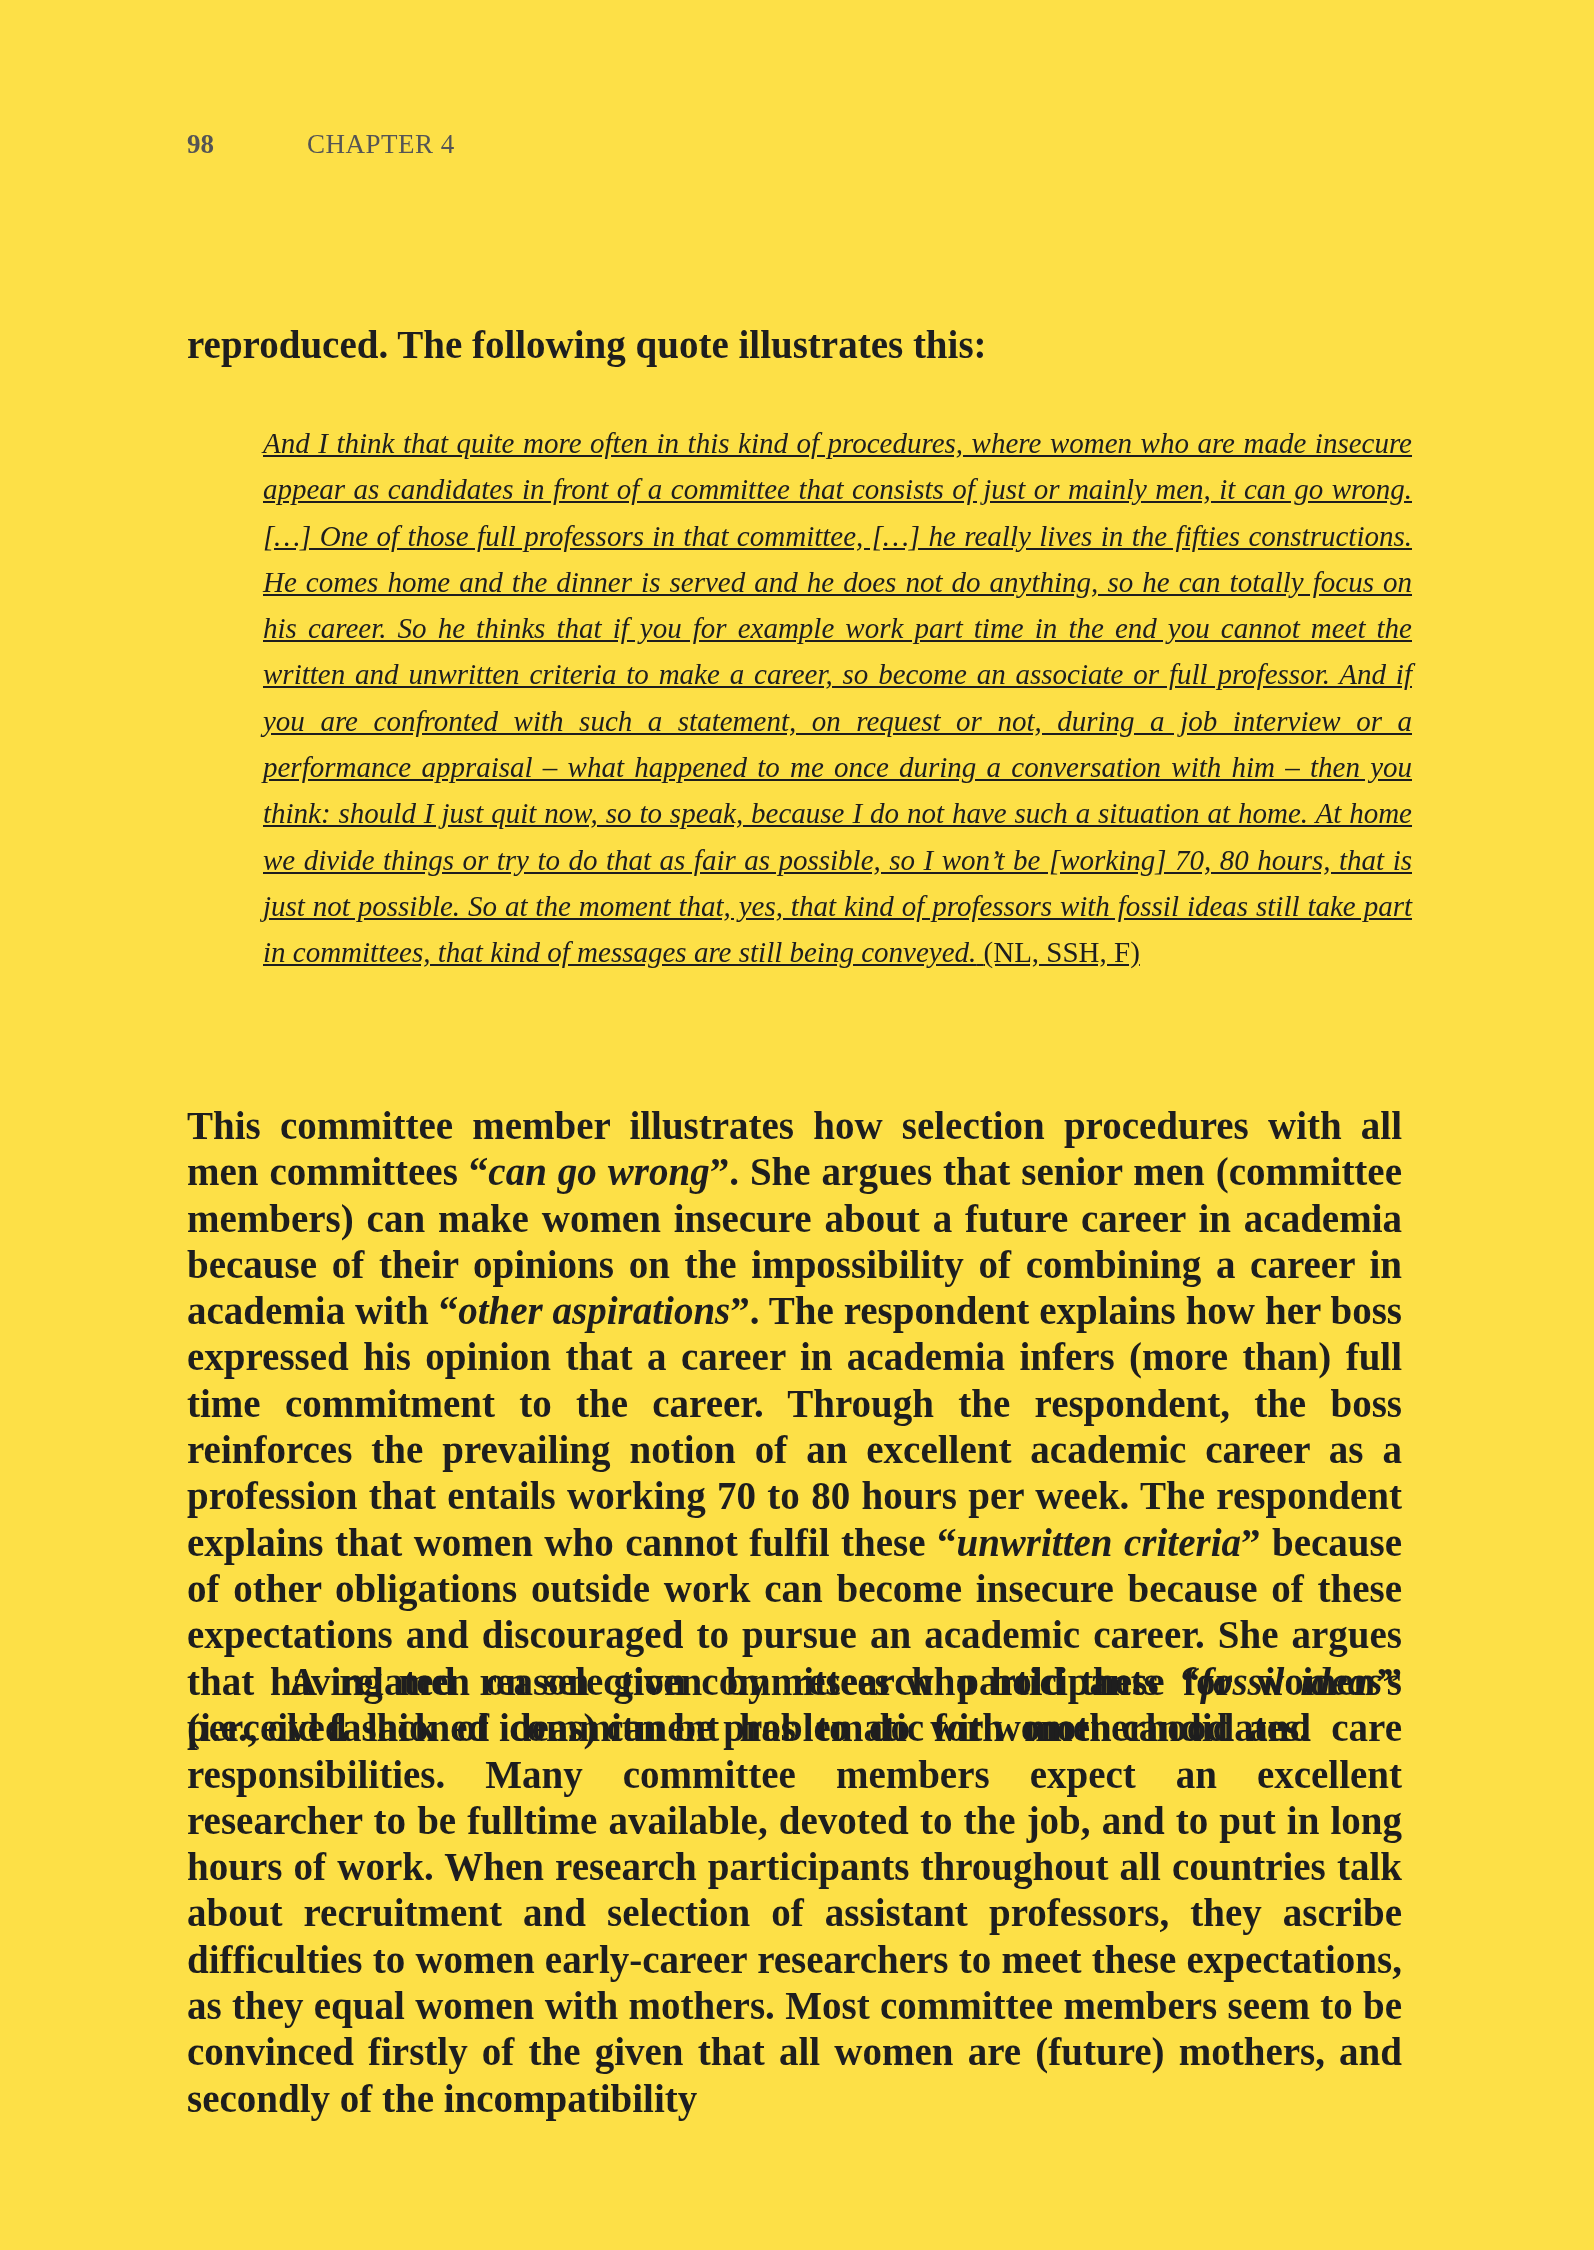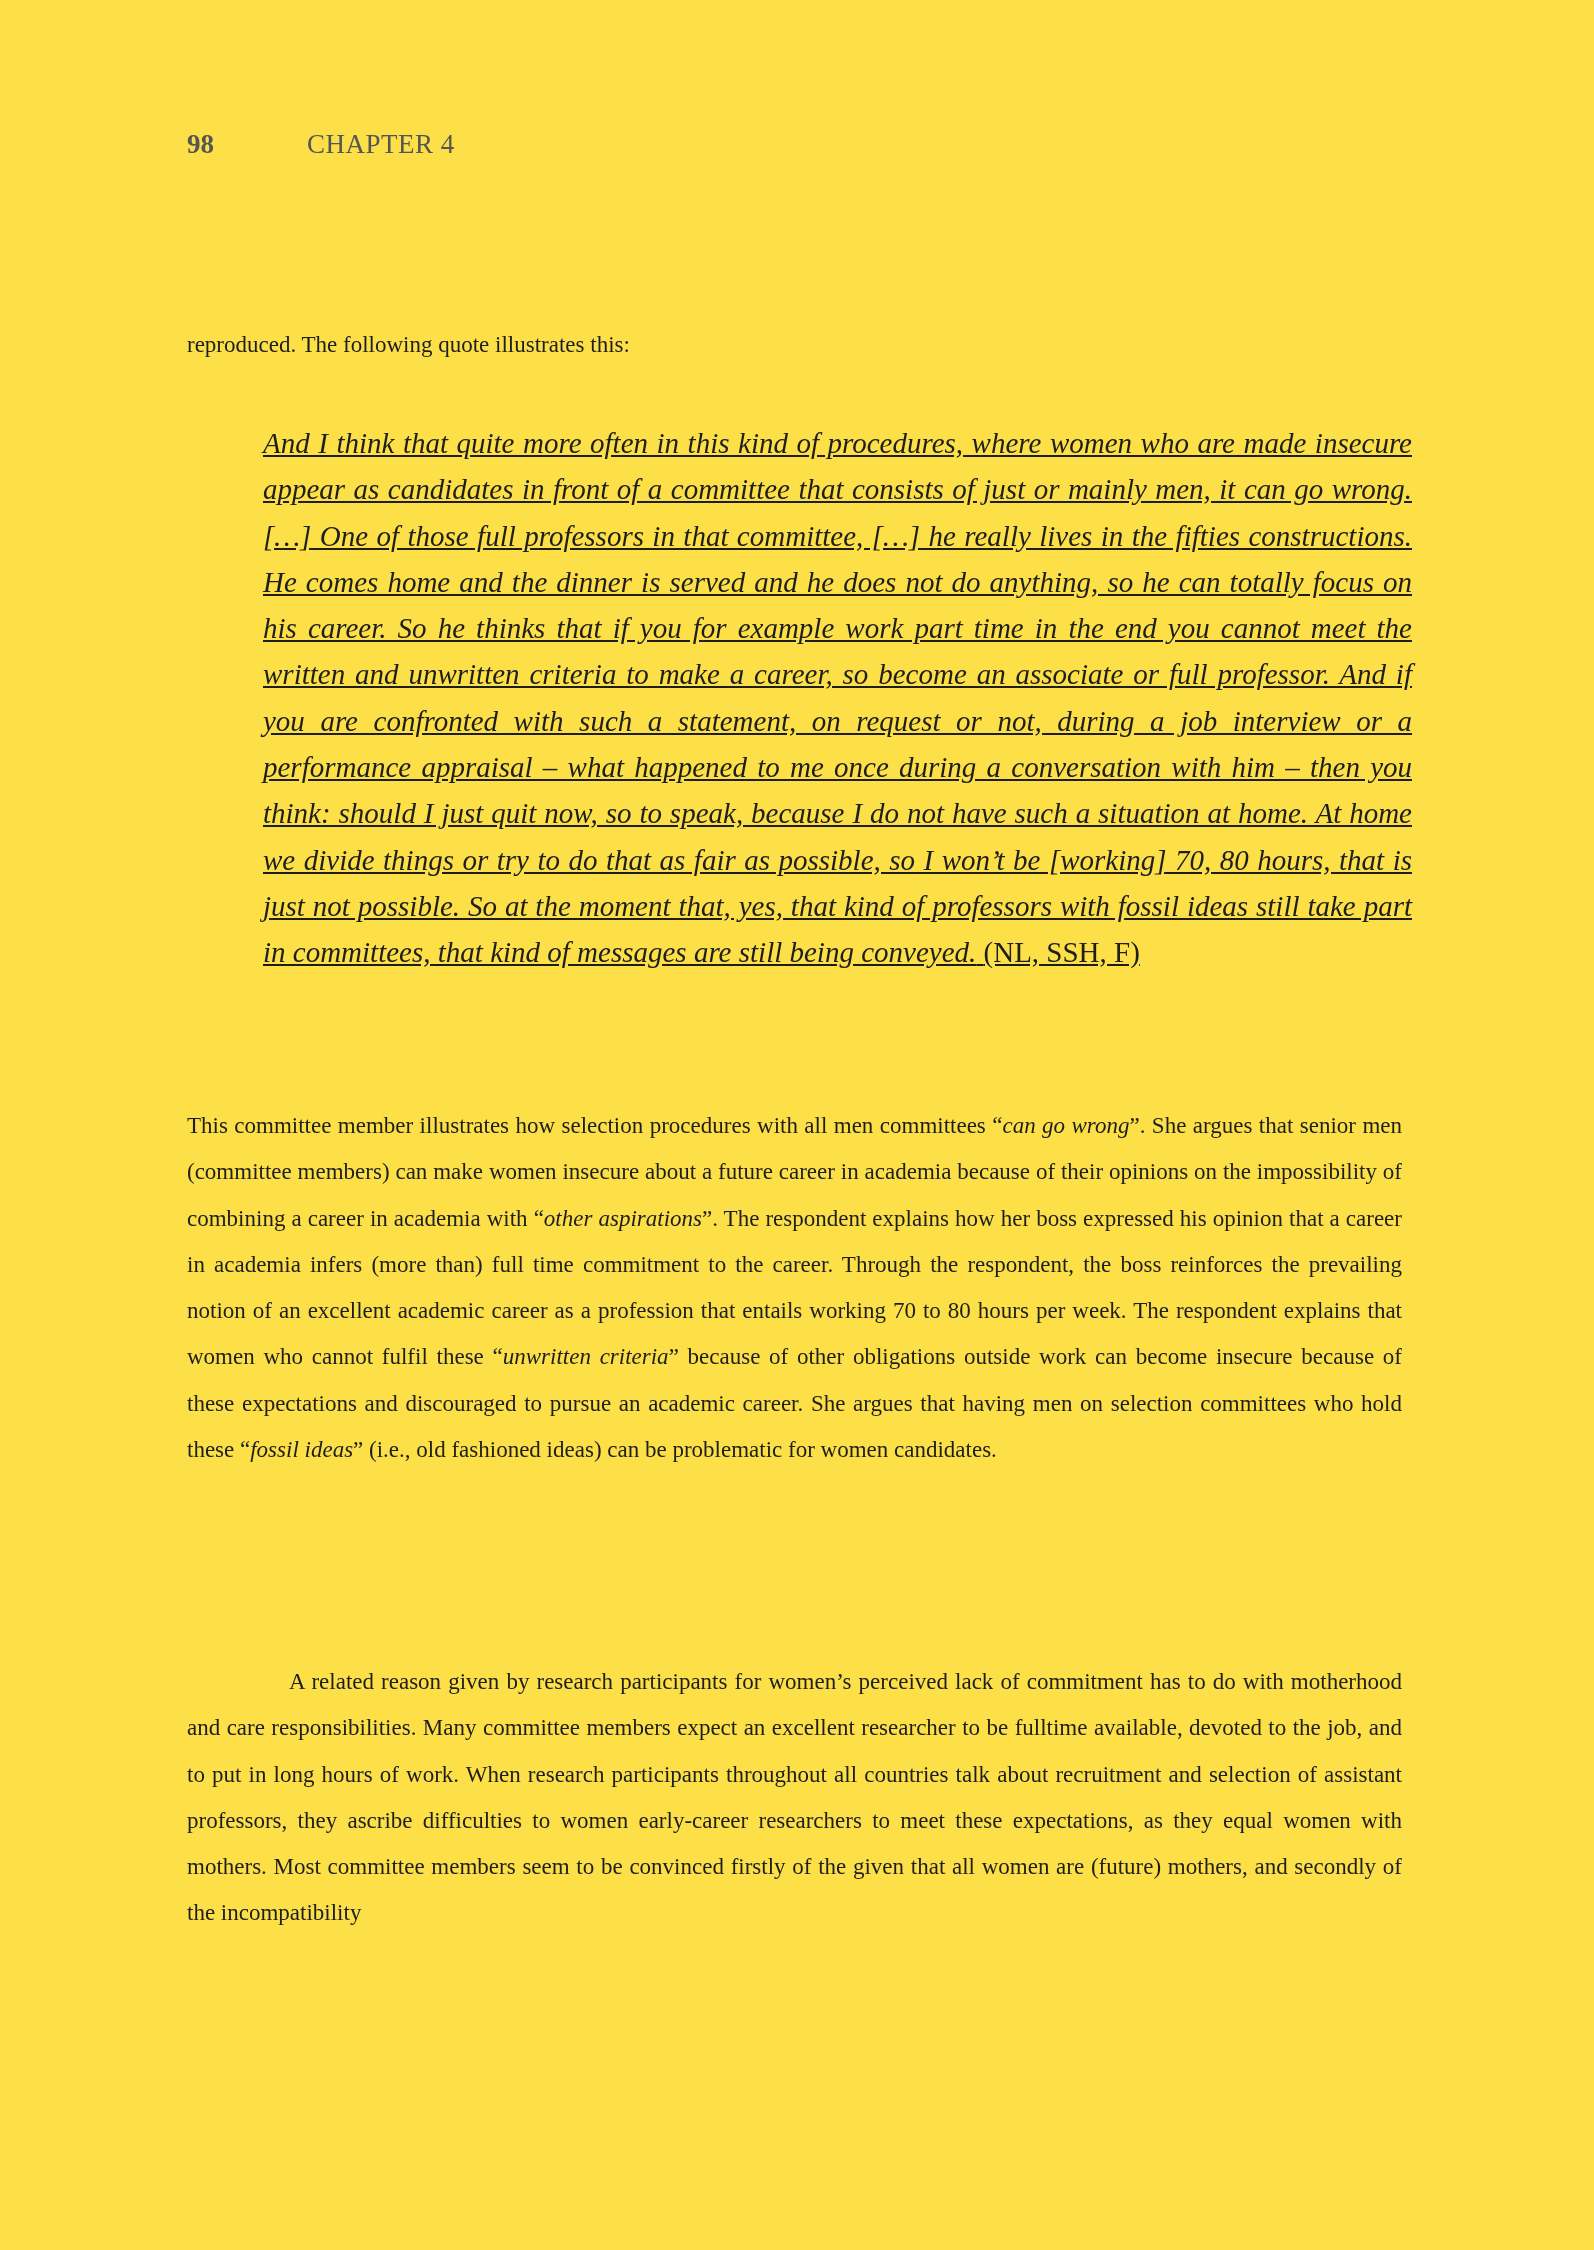--- a/index.html
+++ b/index.html
@@ -36,24 +36,25 @@
     display: inline-block;
     width: 120px;
   }
   .running-head .chapter-label {
     letter-spacing: 0.5px;
   }
   .text-block {
     position: absolute;
     left: 187px;
     width: 1215px;
-    font-size: 23px;
+    font-size: 39px;
     line-height: 46.3px;
     text-align: justify;
     text-align-last: left;
+    font-weight: bold;
   }
   .intro {
     top: 322px;
   }
   .blockquote {
     position: absolute;
     left: 253px;
     width: 1149px;
     top: 410px;
     font-size: 29px;

